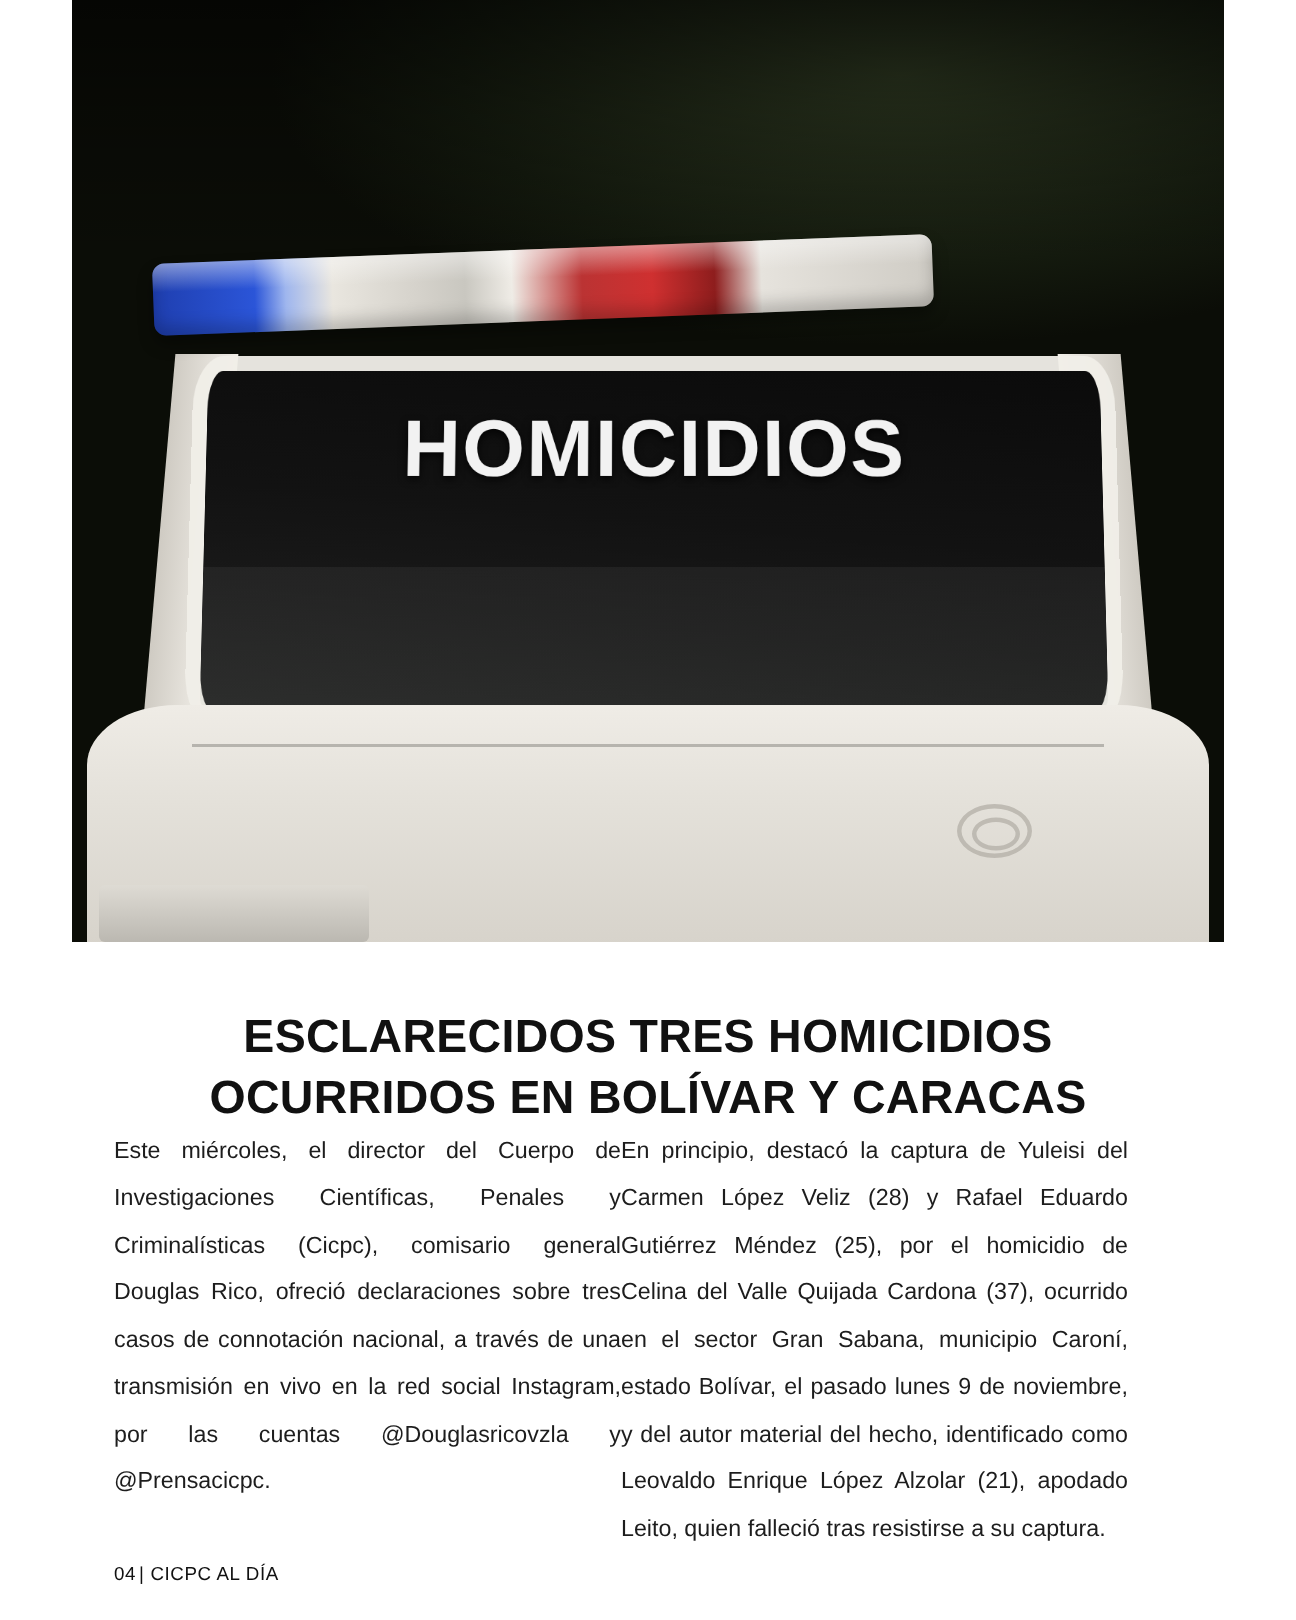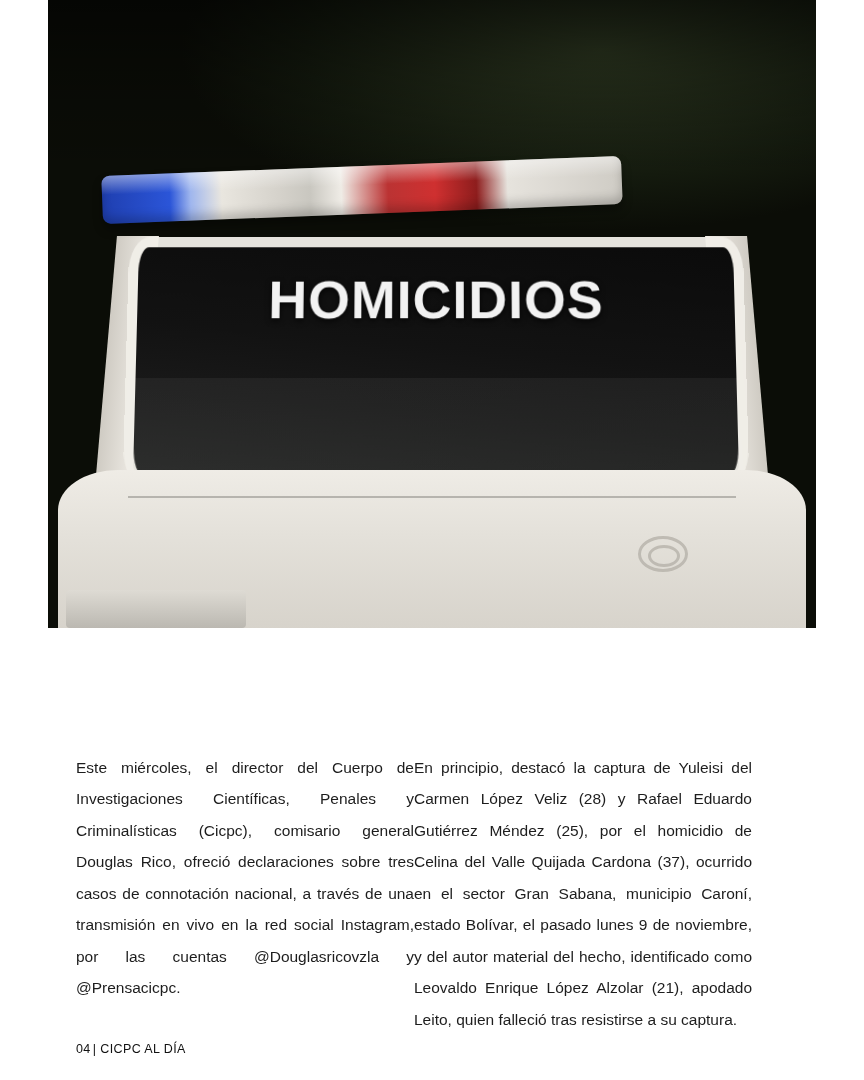--- a/index.html
+++ b/index.html
@@ -277,20 +277,21 @@
     <div class="pillar-r"></div>
     <div class="lightbar"></div>
     <div class="windshield">
       <div class="ws-text">HOMICIDIOS</div>
     </div>
     <div class="hood"></div>
     <div class="emblem"></div>
     <div class="grille"></div>
   </div>
 
+  <h1 class="headline">ESCLARECIDOS TRES HOMICIDIOS OCURRIDOS EN BOLÍVAR Y CARACAS</h1>
 
   <div class="columns">
     <div class="col">
       <p>Este miércoles, el director del Cuerpo de Investigaciones Científicas, Penales y Criminalísticas (Cicpc), comisario general Douglas Rico, ofreció declaraciones sobre tres casos de connotación nacional, a través de una transmisión en vivo en la red social Instagram, por las cuentas @Douglasricovzla y @Prensacicpc.</p>
     </div>
     <div class="col">
       <p>En principio, destacó la captura de Yuleisi del Carmen López Veliz (28) y Rafael Eduardo Gutiérrez Méndez (25), por el homicidio de Celina del Valle Quijada Cardona (37), ocurrido en el sector Gran Sabana, municipio Caroní, estado Bolívar, el pasado lunes 9 de noviembre, y del autor material del hecho, identificado como Leovaldo Enrique López Alzolar (21), apodado Leito, quien falleció tras resistirse a su captura.</p>
     </div>
   </div>
 

